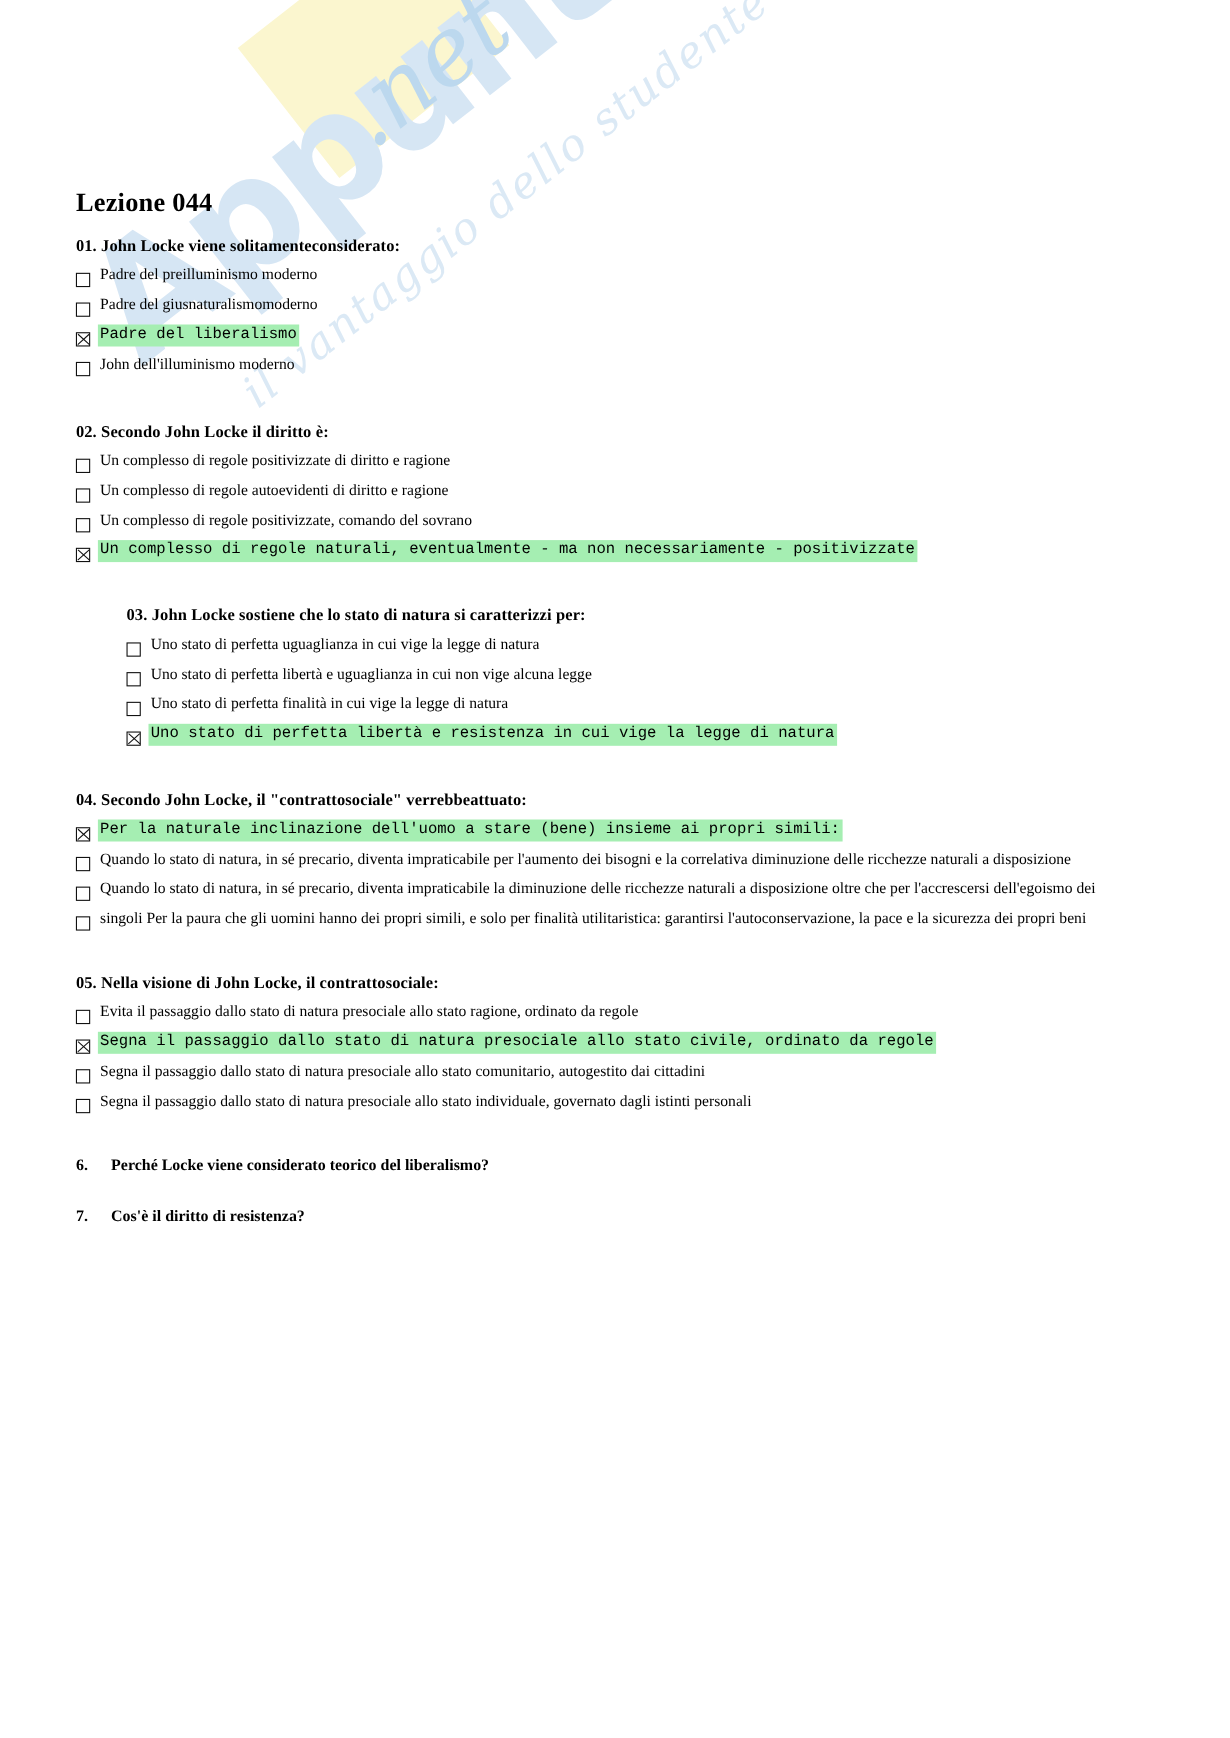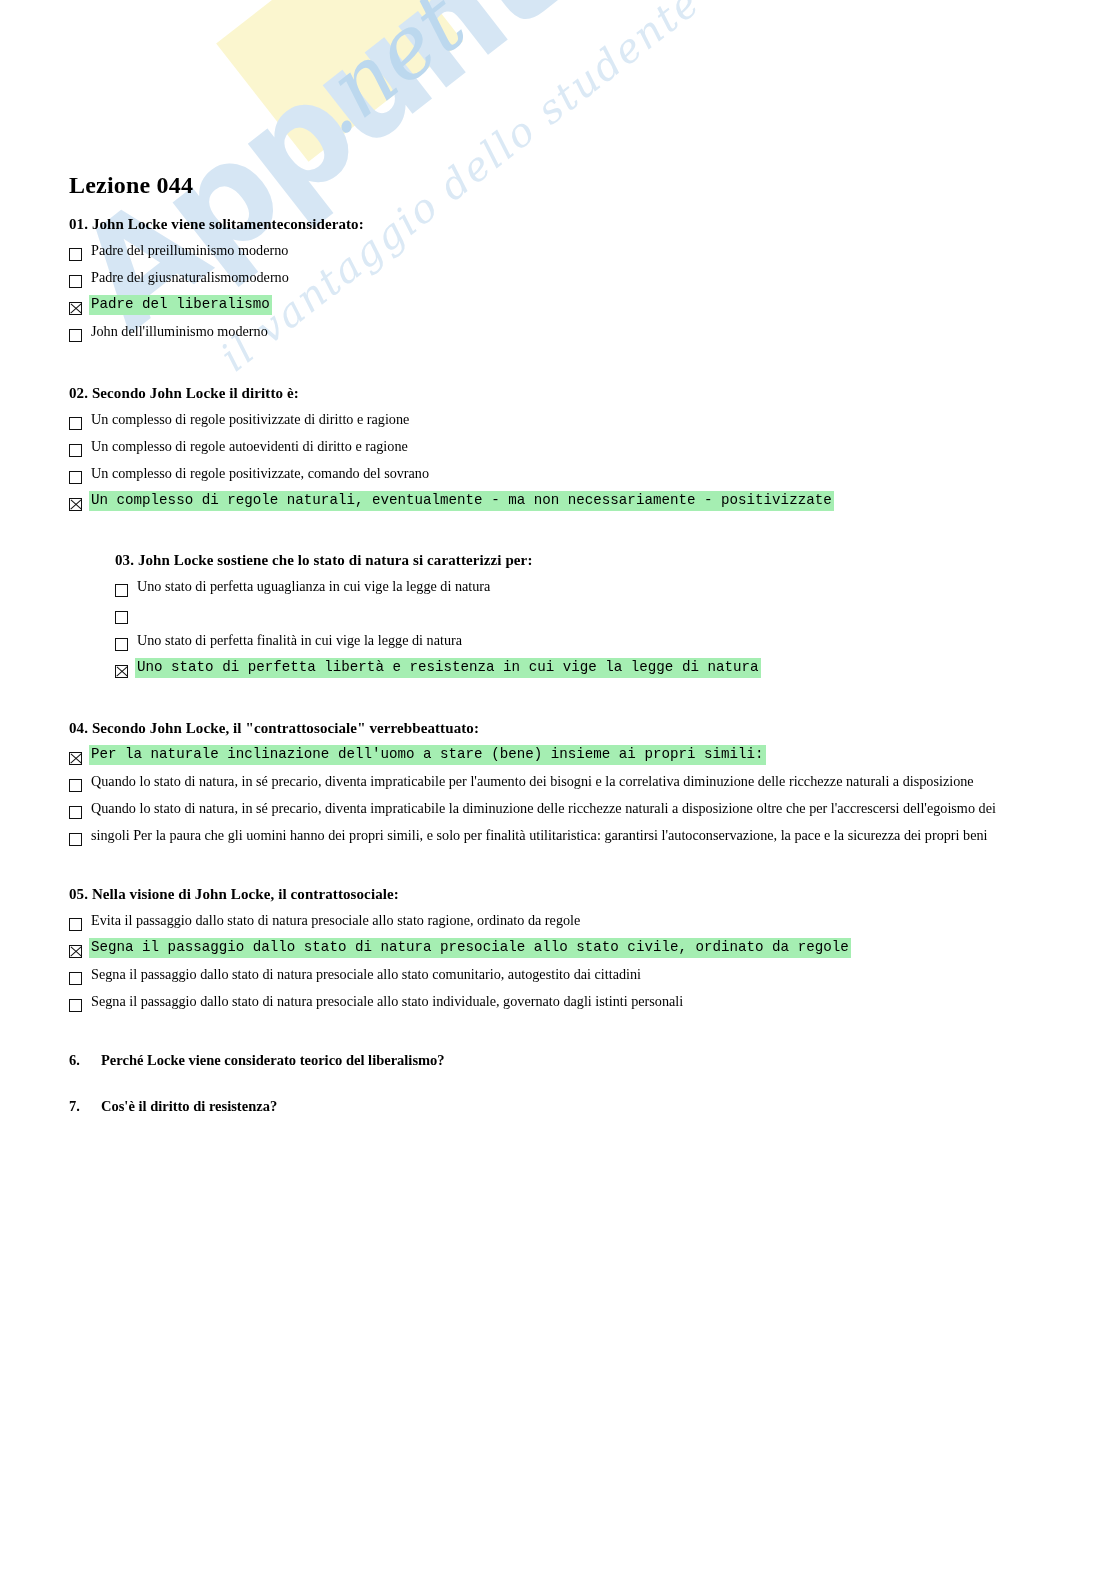--- a/index.html
+++ b/index.html
@@ -215,20 +215,21 @@
           </div>
         </div>
         <div class="block" style="top: 552px; margin-left: 46px;">
           <div class="q-head">03.  John Locke sostiene che lo stato di natura si caratterizzi per:</div>
           <div class="opt">
             <span class="cbox"></span>
             <span class="opt-text">Uno stato di perfetta uguaglianza in cui vige la legge di natura</span>
           </div>
           <div class="opt">
             <span class="cbox"></span>
+            <span class="opt-text">Uno stato di perfetta libertà e uguaglianza in cui non vige alcuna legge</span>
           </div>
           <div class="opt">
             <span class="cbox"></span>
             <span class="opt-text">Uno stato di perfetta finalità in cui vige la legge di natura</span>
           </div>
           <div class="opt marked">
             <span class="cbox checked"></span>
             <span class="opt-text">Uno stato di perfetta libertà e resistenza in cui vige la legge di natura</span>
           </div>
         </div>

